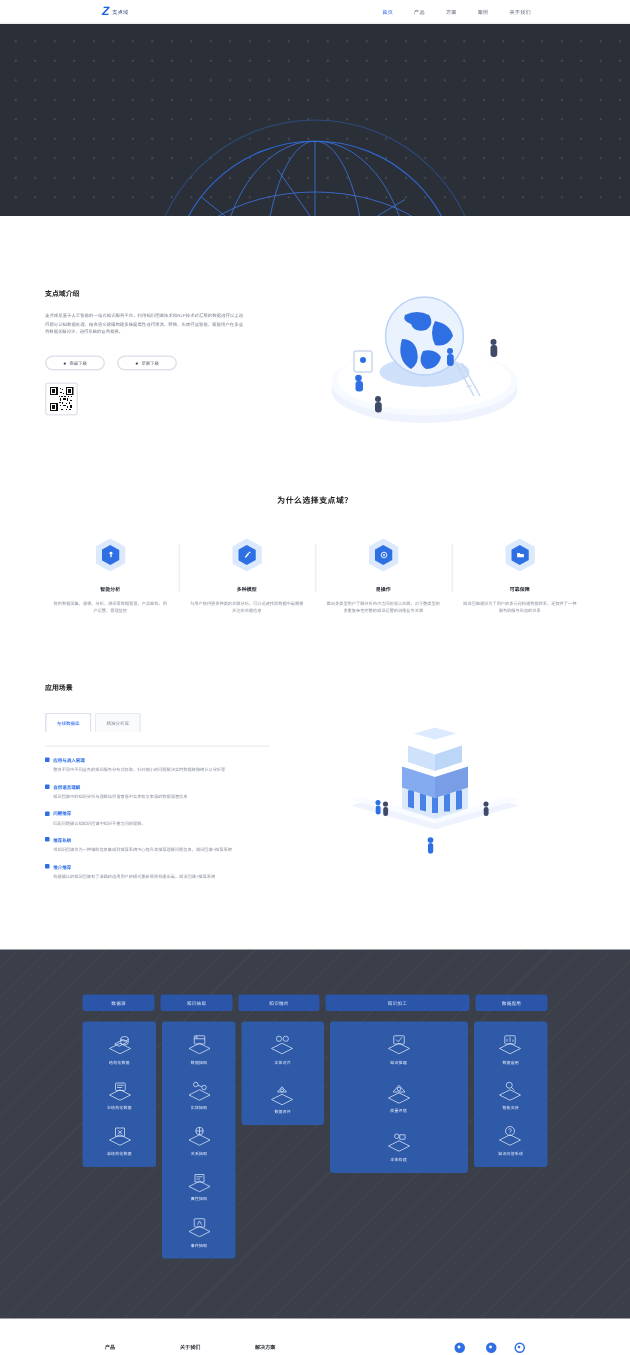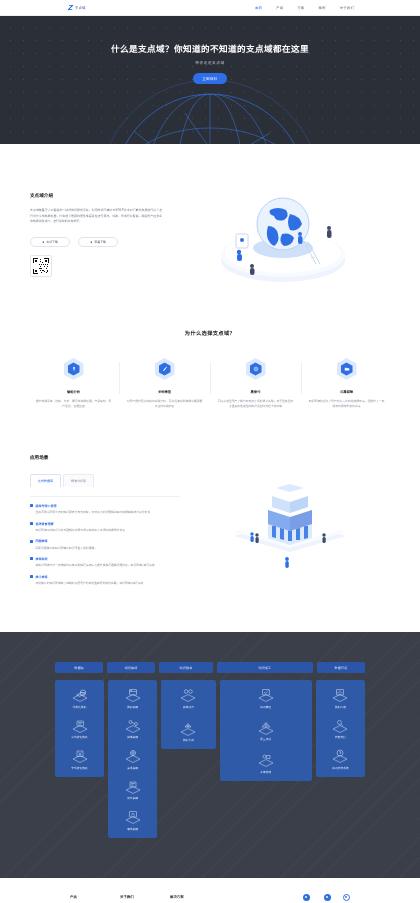--- a/index.html
+++ b/index.html
@@ -308,25 +308,20 @@
       <circle cx="50" cy="150" r="1.6"></circle>
         <circle cx="190" cy="150" r="1.7"></circle>
       <circle cx="60" cy="195" r="1.8"></circle>
         <circle cx="165" cy="190" r="2"></circle>
       <circle cx="200" cy="120" r="1.6"></circle>
         <circle cx="40" cy="60" r="1.5"></circle>
       <circle cx="205" cy="180" r="1.7"></circle>
         <circle cx="35" cy="110" r="1.5"></circle>
     </g>
   </svg>
-  <div class="hero-inner">
-    <div class="hero-title">什么是支点域？你知道的不知道的支点域都在这里</div>
-    <div class="hero-sub">带你走进支点域</div>
-    <button class="hero-btn">立即体验</button>
-  </div>
 </div>
 
 <div class="intro">
   <div class="intro-left">
     <div class="intro-title">支点域介绍</div>
     <div class="intro-text">支点域是基于人工智能的一站式知识服务平台，利用知识图谱技术和NLP技术对汇聚的数据进行以上进行部分认知数据处理，结合语义建模构建多维度属性进行清洗、转换、形成行业智能，赋能用户在多业务数据关联设计，进行系统的业务发展。</div>
     <div class="intro-btns">
       <button class="dl-btn">
         <span class="dl-ico">●</span>
         <span>安卓下载</span>

